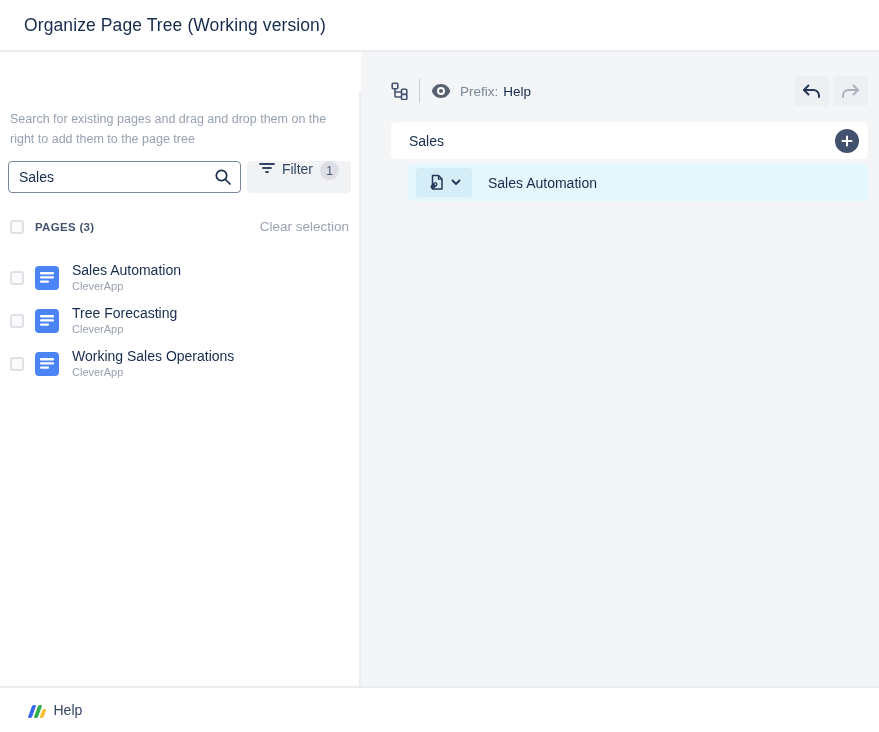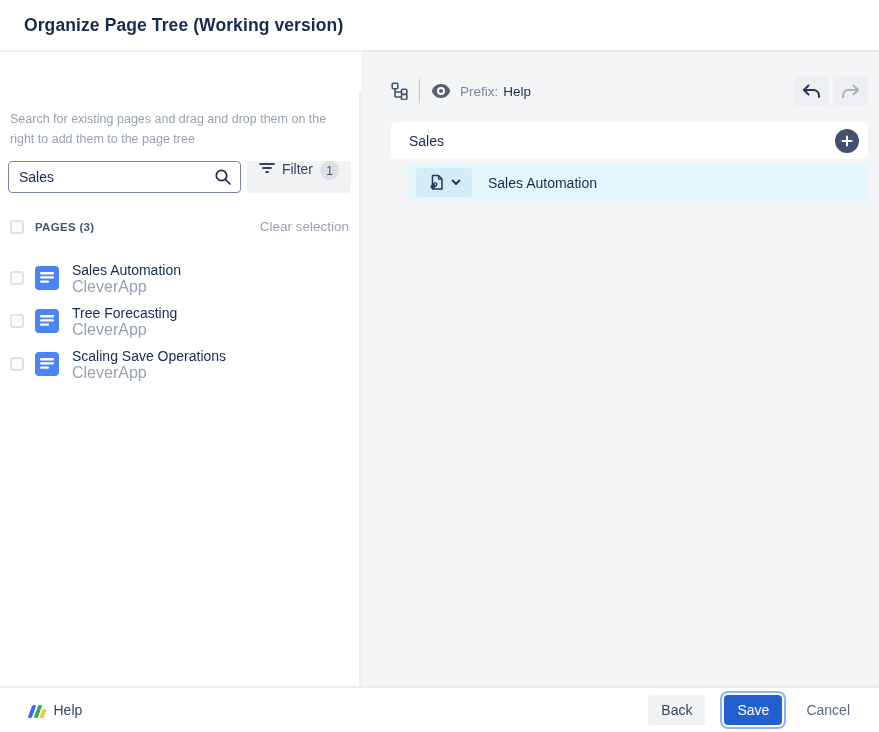--- a/index.html
+++ b/index.html
@@ -6,21 +6,21 @@
   html,body { margin:0; padding:0; }
   body {
     width:879px; height:732px; overflow:hidden;
     font-family:"Liberation Sans", sans-serif;
     color:#172b4d; background:#fff;
   }
   .app { display:flex; flex-direction:column; height:732px; }
 
   
   .header { height:52px; flex:none; display:flex; align-items:center; padding:0 24px; border-bottom:2px solid #ebecf0; background:#fff; }
-  .title { font-size:17.5px; font-weight:700; letter-spacing:.1px; }
+  .title { font-size:17.5px; font-weight:400; letter-spacing:.1px; }
 
   
   .body { flex:1; display:flex; min-height:0; }
 
   
   .left { width:361px; flex:none; background:#fff; border-right:2px solid #eceef1; padding:16px 8px 0 8px;margin-top:39px; }
   .desc { color:#98a1b0; font-size:12.5px; line-height:1.6; margin:2px 2px 12px 2px; }
   .search-row { display:flex; gap:6px; margin-top:10px; }
   .search-box { position:relative; width:238px; }
   .search-input { width:100%; height:32px; border:1.5px solid #7a8699; border-radius:4px; padding:0 34px 0 10px; font-size:14px; color:#172b4d; font-family:"Liberation Sans",sans-serif; outline:none; background:#fff; }
@@ -33,21 +33,21 @@
   .pages-header { display:flex; align-items:center; margin:26px 2px 0 2px; }
   .pages-label { font-size:11.5px; font-weight:700; color:#44546f; margin-left:11px; letter-spacing:.3px; }
   .clear { margin-left:auto; color:#9aa3b1; font-size:13.5px; cursor:pointer; }
 
   .page-list { margin-top:28px; }
   .page-item { display:flex; align-items:center; padding:0 2px; margin-bottom:11px; min-height:32px; cursor:grab; }
   .page-item .cb { margin-right:11px; }
   .doc-icon { flex:none; margin-right:13px; display:inline-flex; }
   .pi-text { display:flex; flex-direction:column; }
   .pi-title { font-size:14px; color:#172b4d; line-height:16px; }
-  .pi-sub { font-size:16px; color:#98a1b0; line-height:15px; margin-top:1px; }
+  .pi-sub { font-size:11px; color:#98a1b0; line-height:15px; margin-top:1px; }
 
   
   .right { flex:1; background:#f4f5f7; padding:24px 11px 0 30px; min-width:0; }
   .rt-toolbar { display:flex; align-items:center; height:30px; margin-bottom:16px; }
   .tb-icon { display:inline-flex; align-items:center; cursor:pointer; }
   .tb-divider { width:1px; height:24px; background:#c6ccd4; margin:0 11px 0 10px; }
   .prefix-label { color:#7a8699; font-size:13.5px; margin-left:9px; }
   .prefix-value { color:#172b4d; font-size:13.5px; margin-left:5px; }
   .history { margin-left:auto; display:flex; gap:4px; }
   .hist-btn { width:35px; height:30px; background:#edeff2; border:none; border-radius:4px; display:flex; align-items:center; justify-content:center; cursor:pointer; }
@@ -153,21 +153,21 @@
           <span class="cb"></span>
           <span class="doc-icon">
             <svg width="24" height="24" viewBox="0 0 24 24">
                 <rect x="0" y="0" width="24" height="24" rx="4" fill="#4b84f6"></rect>
                 <rect x="5" y="6" width="14" height="2.4" rx="1" fill="#fff"></rect>
                 <rect x="5" y="10.2" width="14" height="2.4" rx="1" fill="#fff"></rect>
                 <rect x="5" y="14.4" width="9" height="2.4" rx="1" fill="#fff"></rect>
               </svg>
           </span>
           <span class="pi-text">
-            <span class="pi-title">Scaling Save Operations</span>
+            <span class="pi-title">Working Sales Operations</span>
             <span class="pi-sub">CleverApp</span>
           </span>
         </div>
 
       </div>
     </div>
 
     <div class="right">
 
       <div class="rt-toolbar">
@@ -239,20 +239,15 @@
 
   <div class="footer">
     <span class="help">
       <span class="logo">
           <i class="b1"></i>
           <i class="b2"></i>
           <i class="b3"></i>
         </span>
       <span>Help</span>
     </span>
-    <span class="footer-actions">
-      <button class="btn btn-back">Back</button>
-      <button class="btn btn-save">Save</button>
-      <button class="btn btn-cancel">Cancel</button>
-    </span>
   </div>
 
 </div>
 
 </body></html>

